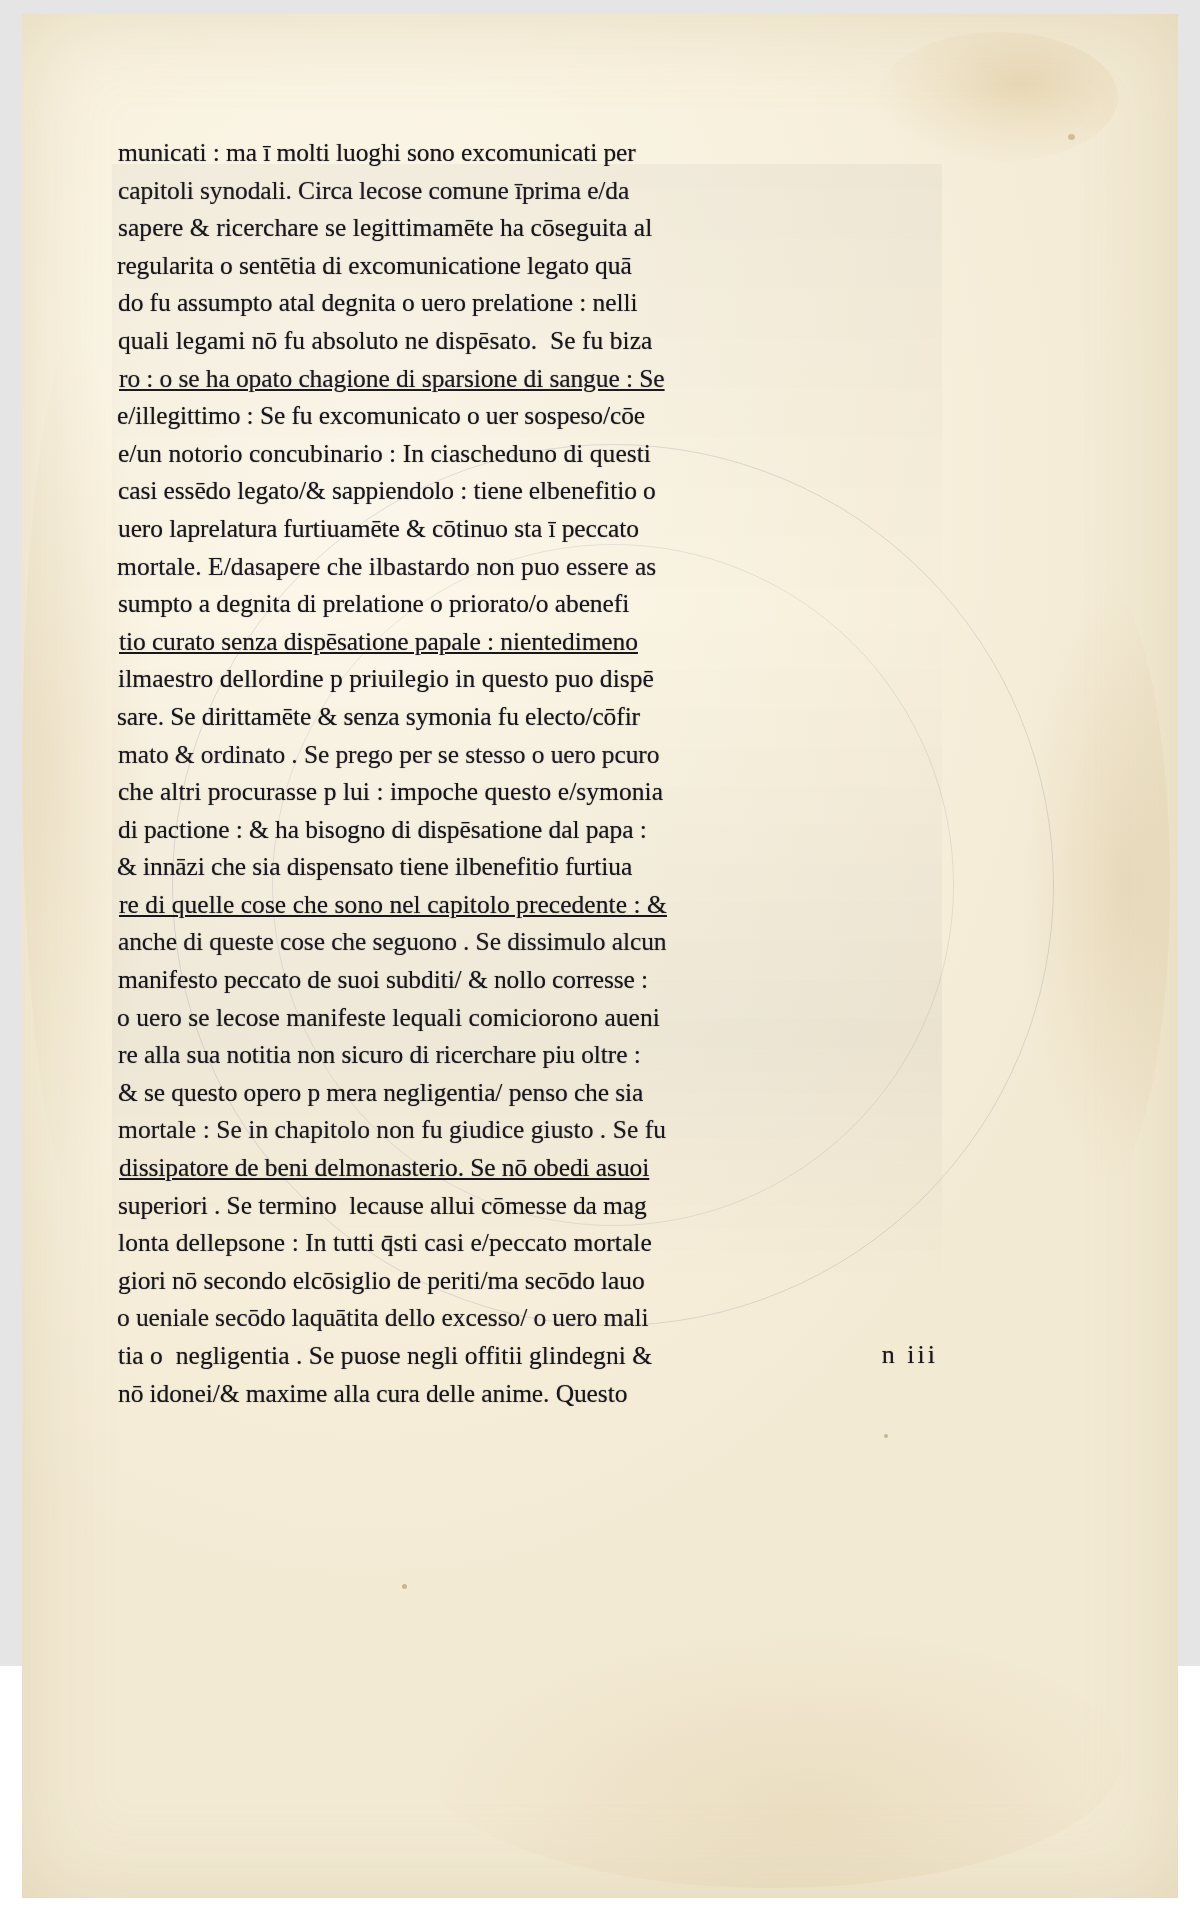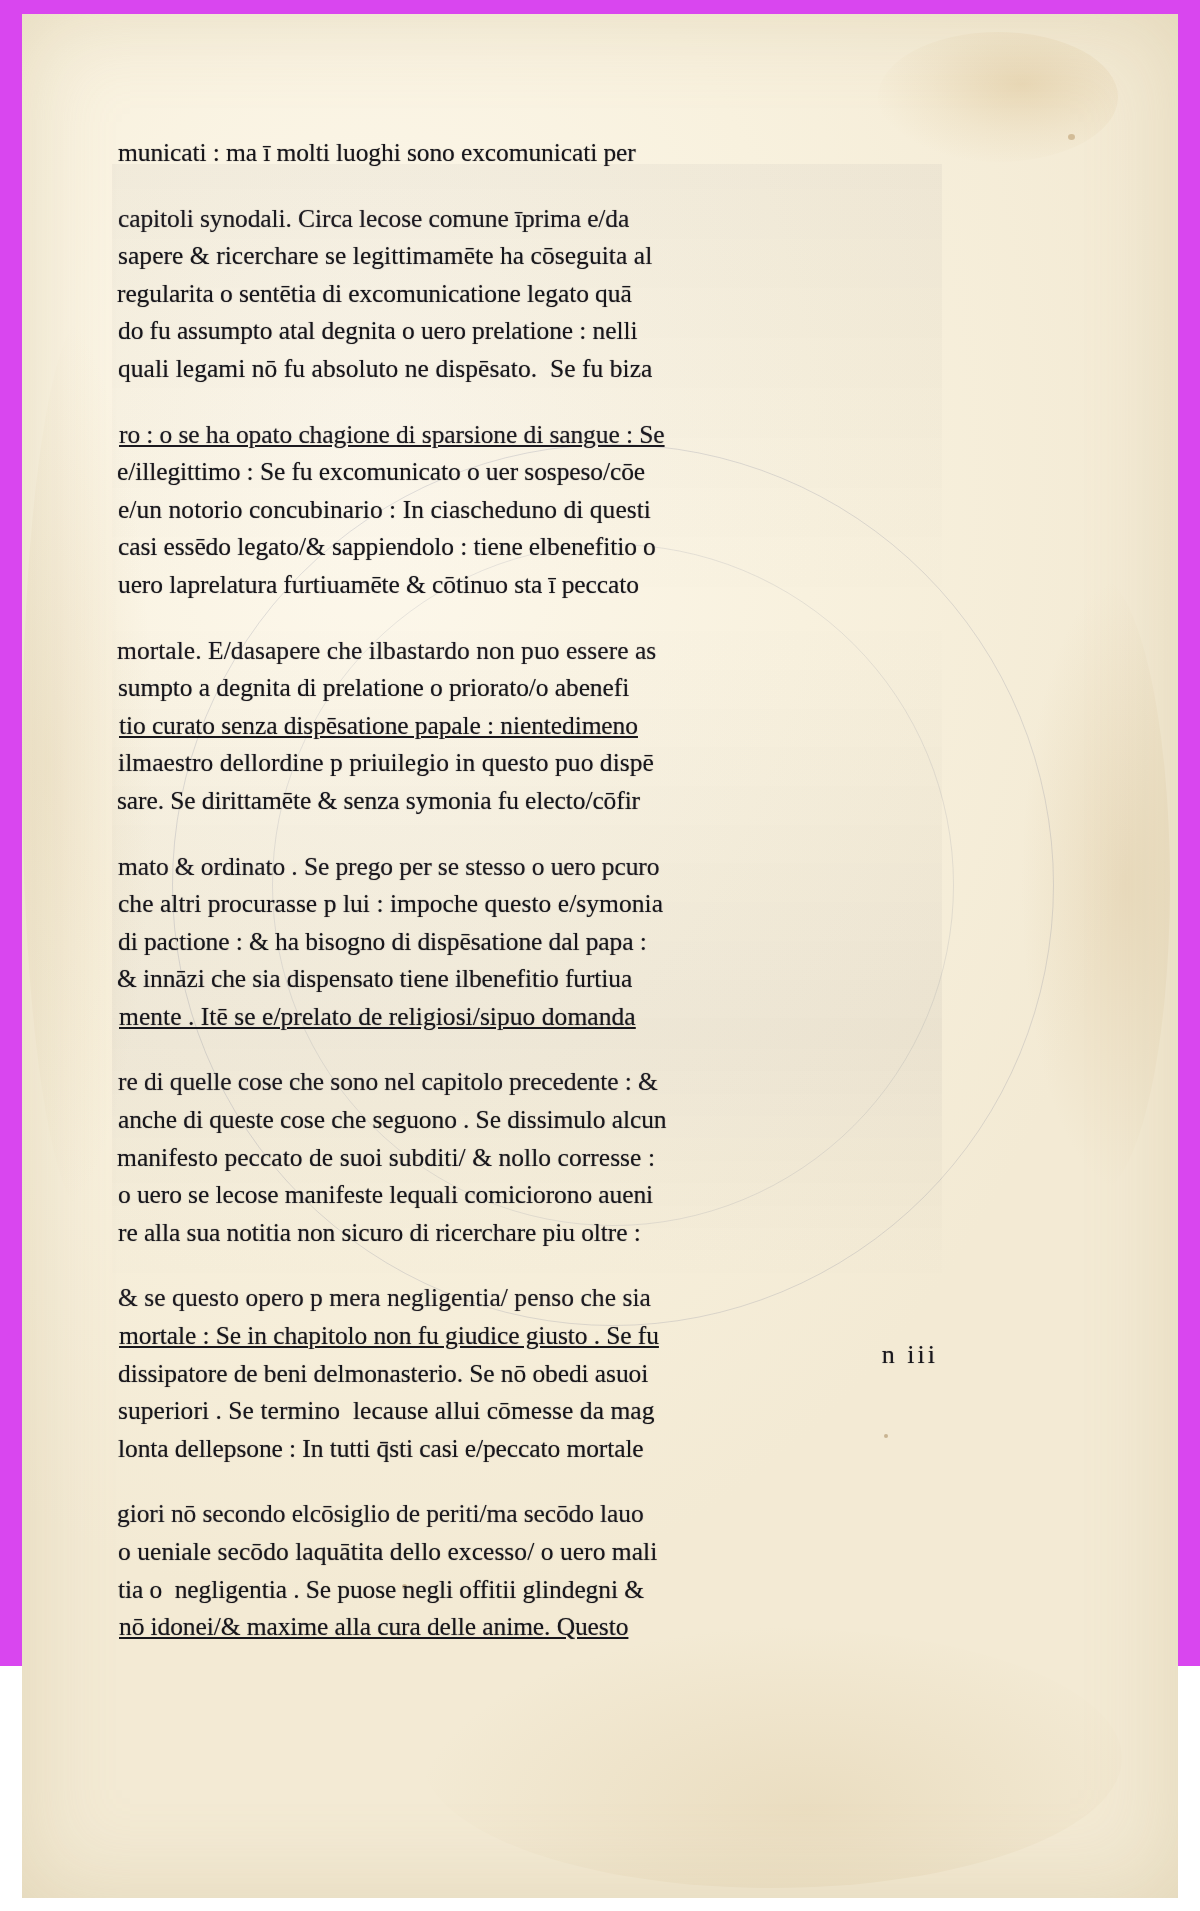--- a/index.html
+++ b/index.html
@@ -12,21 +12,21 @@
     height: 1911px;
     overflow: hidden;
     font-family: "Liberation Serif", serif;
   }
 
   
   .scan {
     position: relative;
     width: 1200px;
     height: 1666px;
-    background: #d946ef;
+    background: #e5e5e5;
   }
 
   .sheet {
     position: absolute;
     left: 22px;
     top: 14px;
     width: 1156px;
     height: 1884px;
     background:
       radial-gradient(ellipse 70% 60% at 30% 25%, #fdf8ec 0%, #f8f1de 55%, #f3ead4 100%);
@@ -101,21 +101,21 @@
     white-space: pre;
     letter-spacing: -0.1px;
     text-shadow: 0 0 1.1px rgba(25,22,30,0.55);
     transform-origin: left center;
   }
 
   
   .line:nth-child(3n)   { letter-spacing: 0.05px; }
   .line:nth-child(4n)   { transform: translateX(-1px); }
   .line:nth-child(7n)   { transform: translateX(1px); text-decoration: underline; }
-  .line:nth-child(5n+2) { color: #1c1a20; margin-top: 28px; }
+  .line:nth-child(5n+2) { color: #1c1a20; }
 
   .signature {
     position: absolute;
     left: 96px;
     top: 1326px;
     width: 820px;
     text-align: right;
     padding-right: 96px;
     font-family: "Liberation Serif", serif;
     font-size: 26px;
@@ -170,21 +170,20 @@
       <div class="line">uero laprelatura furtiuamēte &amp; cōtinuo sta ī peccato</div>
       <div class="line">mortale. E/dasapere che ilbastardo non puo essere as</div>
       <div class="line">sumpto a degnita di prelatione o priorato/o abenefi</div>
       <div class="line">tio curato senza dispēsatione papale : nientedimeno</div>
       <div class="line">ilmaestro dellordine p priuilegio in questo puo dispē</div>
       <div class="line">sare. Se dirittamēte &amp; senza symonia fu electo/cōfir</div>
       <div class="line">mato &amp; ordinato . Se prego per se stesso o uero pcuro</div>
       <div class="line">che altri procurasse p lui : impoche questo e/symonia</div>
       <div class="line">di pactione : &amp; ha bisogno di dispēsatione dal papa :</div>
       <div class="line">&amp; innāzi che sia dispensato tiene ilbenefitio furtiua</div>
-      <div class="line">mente . Itē se e/prelato de religiosi/sipuo domanda</div>
       <div class="line">re di quelle cose che sono nel capitolo precedente : &amp;</div>
       <div class="line">anche di queste cose che seguono . Se dissimulo alcun</div>
       <div class="line">manifesto peccato de suoi subditi/ &amp; nollo corresse :</div>
       <div class="line">o uero se lecose manifeste lequali comiciorono aueni</div>
       <div class="line">re alla sua notitia non sicuro di ricerchare piu oltre :</div>
       <div class="line">&amp; se questo opero p mera negligentia/ penso che sia</div>
       <div class="line">mortale : Se in chapitolo non fu giudice giusto . Se fu</div>
       <div class="line">dissipatore de beni delmonasterio. Se nō obedi asuoi</div>
       <div class="line">superiori . Se termino  lecause allui cōmesse da mag</div>
       <div class="line">lonta dellepsone : In tutti q̄sti casi e/peccato mortale</div>

